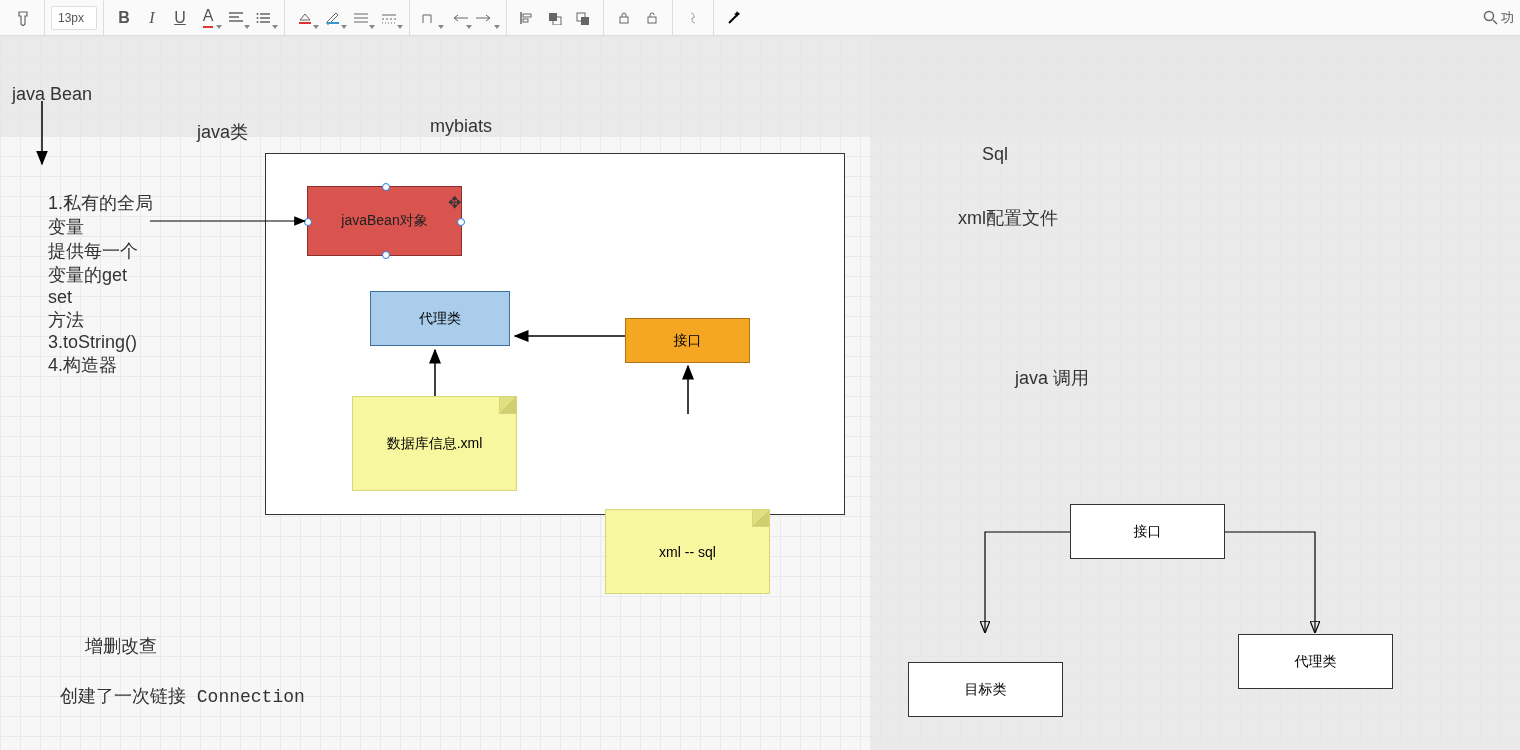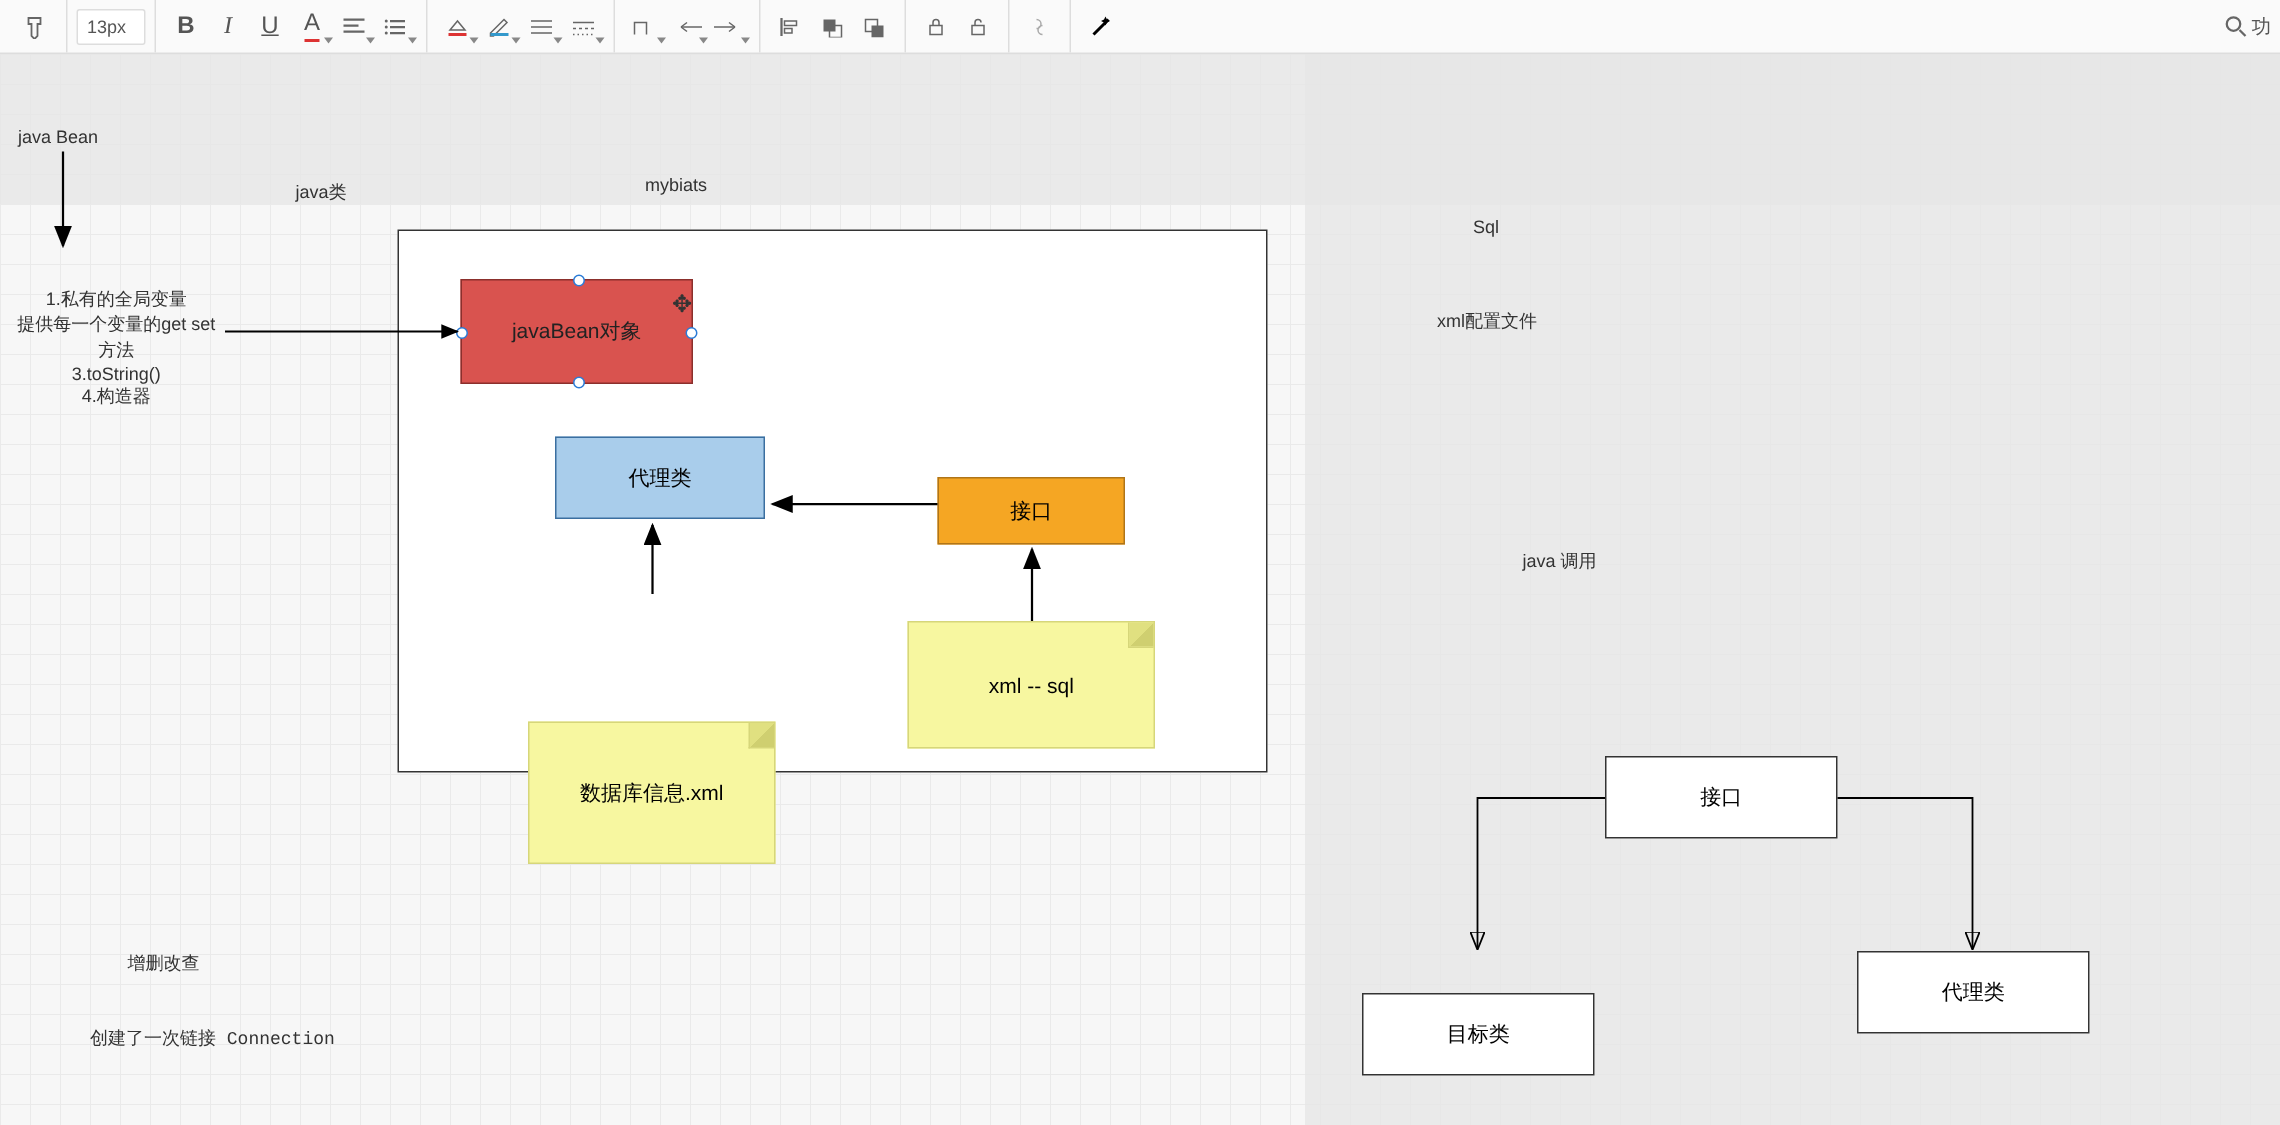--- a/index.html
+++ b/index.html
@@ -88,23 +88,22 @@
 .canvas .unselected-band-top {
   position:absolute; left:0; right:0; top:0; height:100px; background:#e6e6e6; opacity:.8;
 }
 .canvas .unselected-band-right {
   position:absolute; right:0; top:0; width:650px; height:100%; background:#e6e6e6; opacity:.8;
 }
 .canvas > * { position: absolute; }
 
 .text-label {
   color: #333;
-  font-size: 12px;
+  font-size: 18px;
   white-space: pre-line;
-  text-align: center;
 }
 .text-bold { font-weight: 700; }
 
 .container-box {
   border: 1px solid #333;
   background: #fff;
 }
 
 .node {
   border: 1px solid #333;
@@ -315,21 +314,21 @@
   <div class="unselected-band-top"></div>
   <div class="unselected-band-right"></div>
 
   <div class="text-label" style="left:12px; top:48px;">java Bean</div>
   <div class="text-label" style="left:197px; top:48px;margin-top:36px;">java类</div>
   <div class="text-label" style="left:430px; top:80px;">mybiats</div>
   <div class="text-label" style="left:982px; top:108px;">Sql</div>
   <div class="text-label" style="left:958px; top:170px;">xml配置文件</div>
   <div class="text-label" style="left:1015px; top:330px;">java 调用</div>
 
-  <div class="text-label" style="left:0px; top:155px; width:155px;">1.私有的全局变量
+  <div class="text-label" style="left:0px; top:155px; width:155px;padding-left:48px;">1.私有的全局变量
 提供每一个变量的get set
 方法
 3.toString()
 4.构造器</div>
 
   <div class="container-box" style="left:265px; top:117px; width:580px; height:362px;"></div>
 
   <div class="node red" style="left:307px; top:150px; width:155px; height:70px;">
     <span>javaBean对象</span>
     <div class="sel-handle" style="left:-4px; top:31px;"></div>
@@ -340,25 +339,25 @@
   </div>
 
   <div class="node blue" style="left:370px; top:255px; width:140px; height:55px;">
     <span>代理类</span>
   </div>
 
   <div class="node orange" style="left:625px; top:282px; width:125px; height:45px;">
     <span>接口</span>
   </div>
 
+  <div class="note" style="left:352px; top:360px; width:165px; height:95px;">
+    <span>数据库信息.xml</span>
+  </div>
   <div class="note" style="left:605px; top:378px; width:165px; height:85px;">
     <span>xml  -- sql</span>
-  </div>
-  <div class="note" style="left:352px; top:360px; width:165px; height:95px;">
-    <span>数据库信息.xml</span>
   </div>
 
 
   <div class="text-label" style="left:85px; top:598px;">增删改查</div>
   <div class="text-label" style="left:60px; top:648px;font-family:Liberation Mono, monospace;">创建了一次链接 Connection</div>
 
   <div class="node white" style="left:1070px; top:468px; width:155px; height:55px;">
     <span>接口</span>
   </div>
   <div class="node white" style="left:908px; top:598px; width:155px; height:55px;margin-top:28px;">

